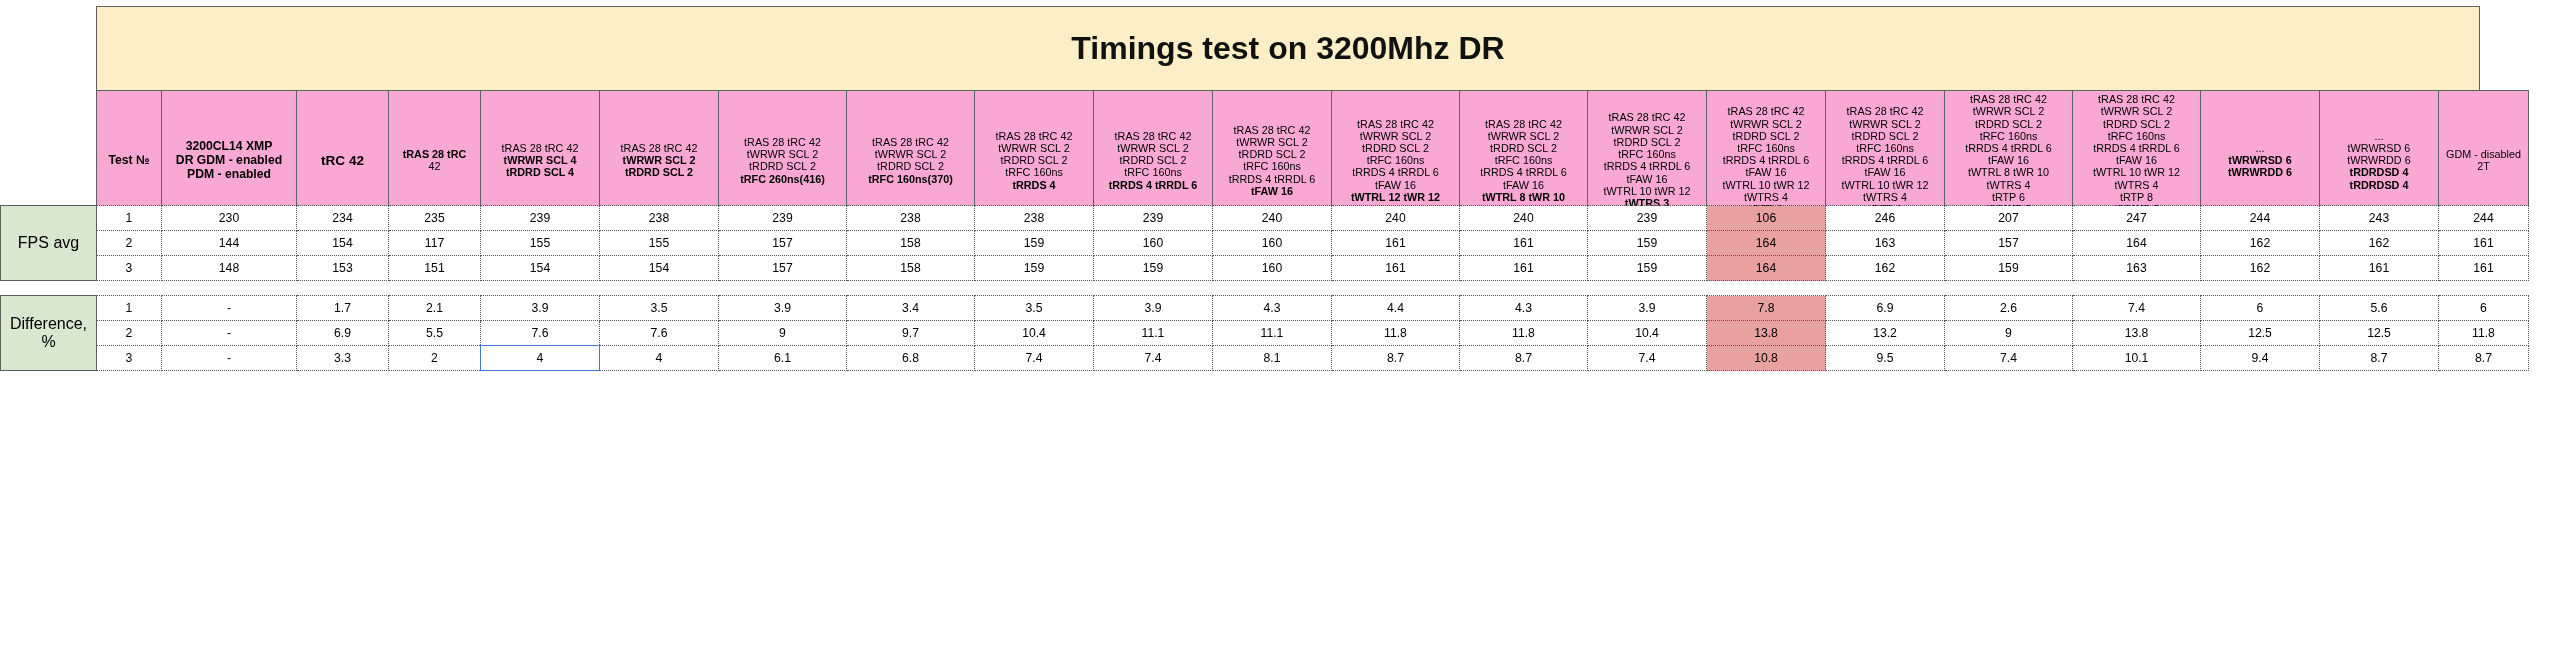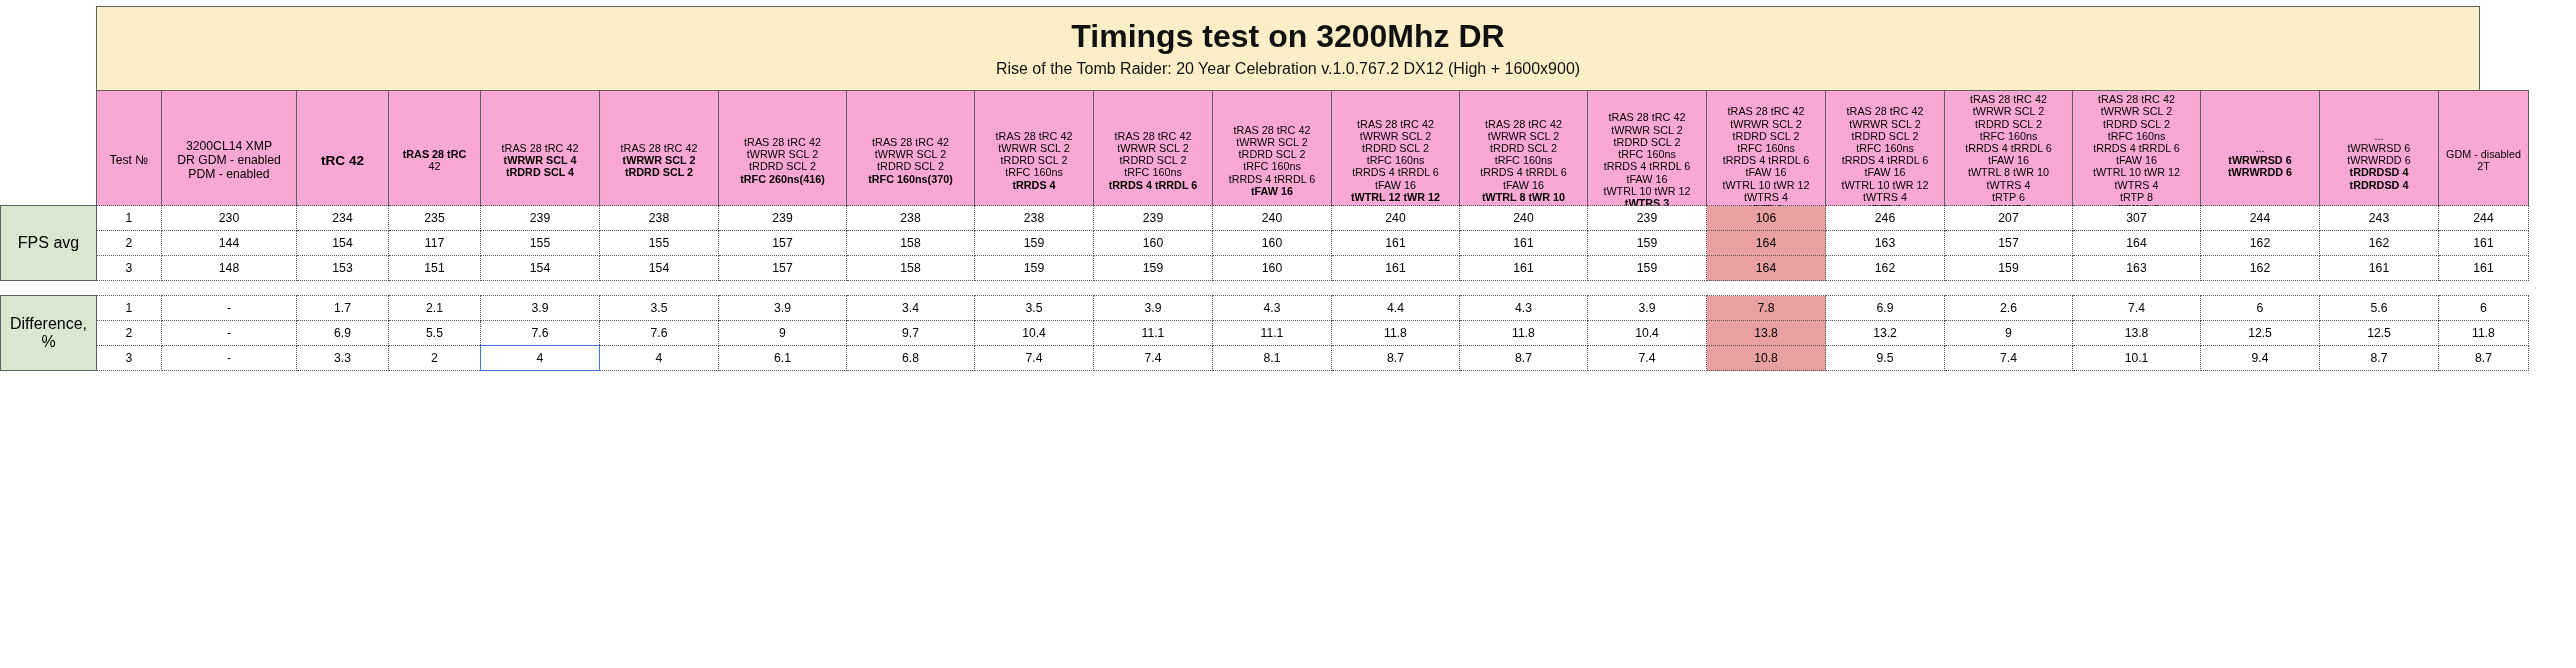--- a/index.html
+++ b/index.html
@@ -69,21 +69,21 @@
     padding: 2.2px 2.9px;
     height: 115px;
     box-sizing: border-box;
   }
   .hdr-simple {
     font-size: 13.6px;
     font-weight: 700;
   }
   .hdr-plain {
     font-size: 12.2px;
-    font-weight: 400;
+    font-weight: 700;
   }
   .hdr-lines {
     font-size: 10.8px;
     line-height: 12.2px;
     text-align: center;
   }
   .hdr-lines .b { font-weight: 700; }
   .hdr-lines .n { font-weight: 400; }
 
   
@@ -123,21 +123,20 @@
     width: 2480px;
   }
 </style>
 </head>
 <body>
 
 <div id="sheet">
 
   <div id="title-block">
     <div id="title-main">Timings test on 3200Mhz DR</div>
-    <div id="title-sub">Rise of the Tomb Raider: 20 Year Celebration v.1.0.767.2 DX12 (High + 1600x900)</div>
   </div>
 
   <table class="grid" id="header-table">
     <colgroup id="hdr-cols">
         <col style="width: 65px;">
         <col style="width: 135px;">
         <col style="width: 92px;">
         <col style="width: 92px;">
         <col style="width: 119px;">
         <col style="width: 119px;">
@@ -392,21 +391,21 @@
           <td>238</td>
           <td>238</td>
           <td>239</td>
           <td>240</td>
           <td>240</td>
           <td>240</td>
           <td>239</td>
           <td class="highlight">106</td>
           <td>246</td>
           <td>207</td>
-          <td>307</td>
+          <td>247</td>
           <td>244</td>
           <td>243</td>
           <td>244</td>
         </tr>
         <tr>
           <td>2</td>
           <td>144</td>
           <td>154</td>
           <td>117</td>
           <td>155</td>

